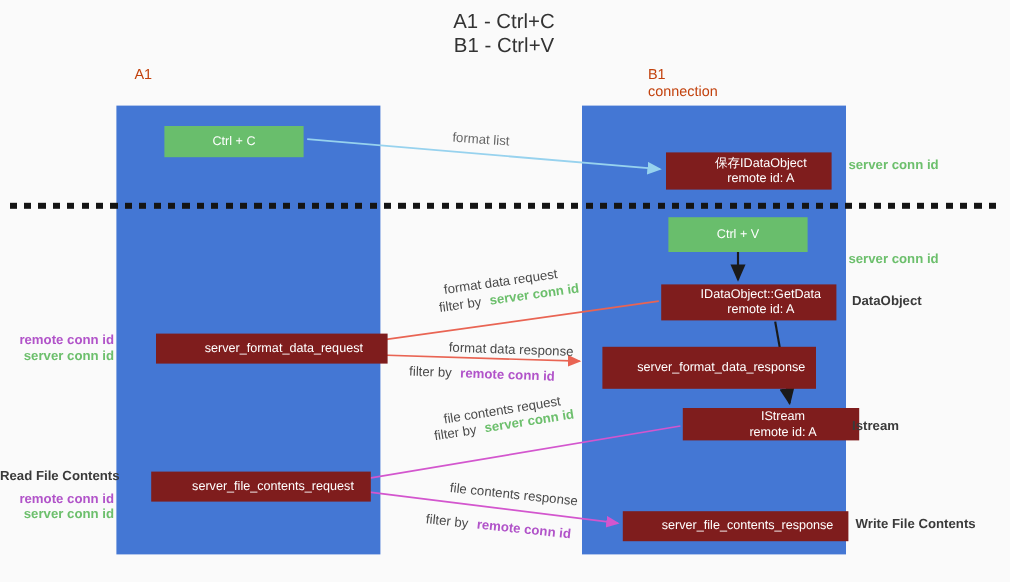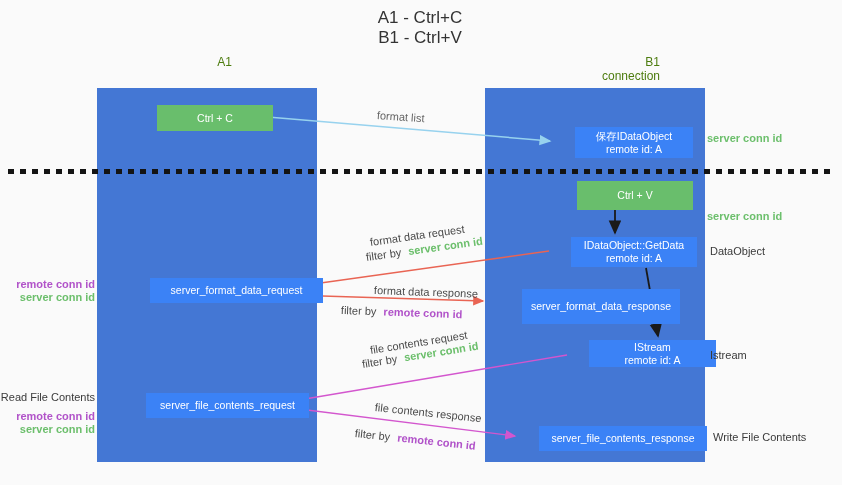--- a/index.html
+++ b/index.html
@@ -6,38 +6,38 @@
   .canvas{
     position:relative;width:842px;height:485px;background:#fafafa;
     font-family:"Liberation Sans",sans-serif;overflow:hidden;
   }
   .title{
     position:absolute;left:320px;top:8px;width:200px;text-align:center;
     font-size:17px;line-height:20px;color:#333;
   }
   .lane{position:absolute;top:88px;width:220px;height:374px;background:#4477D4;}
   .lane-header{
-    position:absolute;top:55px;width:120px;text-align:right;
-    font-size:12px;line-height:14px;color:#4d7c0f;
+    position:absolute;top:55px;width:120px;text-align:left;
+    font-size:12px;line-height:14px;color:#c2410c;
   }
   .box{
     position:absolute;display:flex;flex-direction:column;align-items:center;
     justify-content:center;color:#fff;text-align:center;font-size:10.5px;
-    line-height:13px;z-index:4;margin-left:20px;
+    line-height:13px;z-index:4;
   }
   .green{background:#69BE6C;}
-  .orange{background:#3b82f6;}
+  .orange{background:#7f1d1d;padding-left:20px;}
   .lbl{
     position:absolute;font-size:11px;color:#4a4a4a;white-space:nowrap;z-index:5;
     transform-origin:left center;
   }
   .lbl span + span{margin-left:4px;}
   .green-text{color:#6CBF6C;font-weight:bold;}
   .purple-text{color:#B153C9;font-weight:bold;}
-  .dark{color:#3a3a3a;font-weight:normal;}
+  .dark{color:#3a3a3a;font-weight:bold;}
   .r4{transform:rotate(4deg);}
   .r2{transform:rotate(2deg);}
   .r6{transform:rotate(6deg);}
   .rn8{transform:rotate(-8deg);}
   .rn9{transform:rotate(-9deg);}
   .left-col{left:0;width:95px;text-align:right;}
   .dotline{
     position:absolute;left:8px;top:169px;width:826px;height:5px;z-index:2;
     background:repeating-linear-gradient(90deg,#141414 0 6px,transparent 6px 12px);
   }

